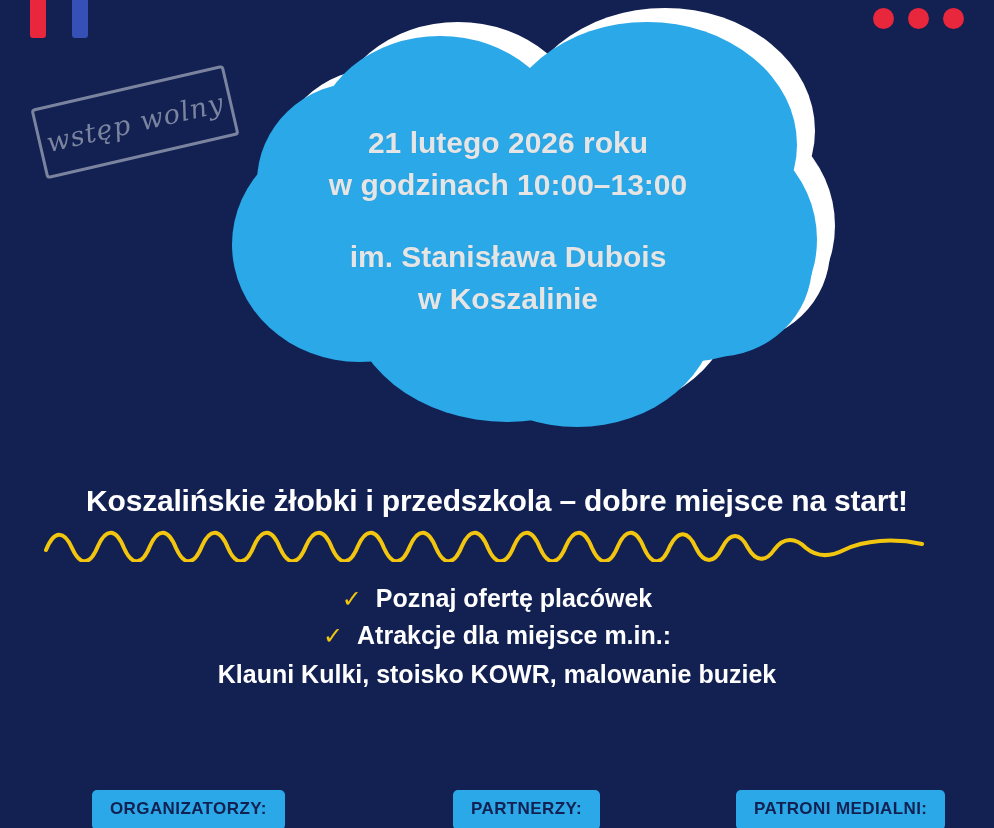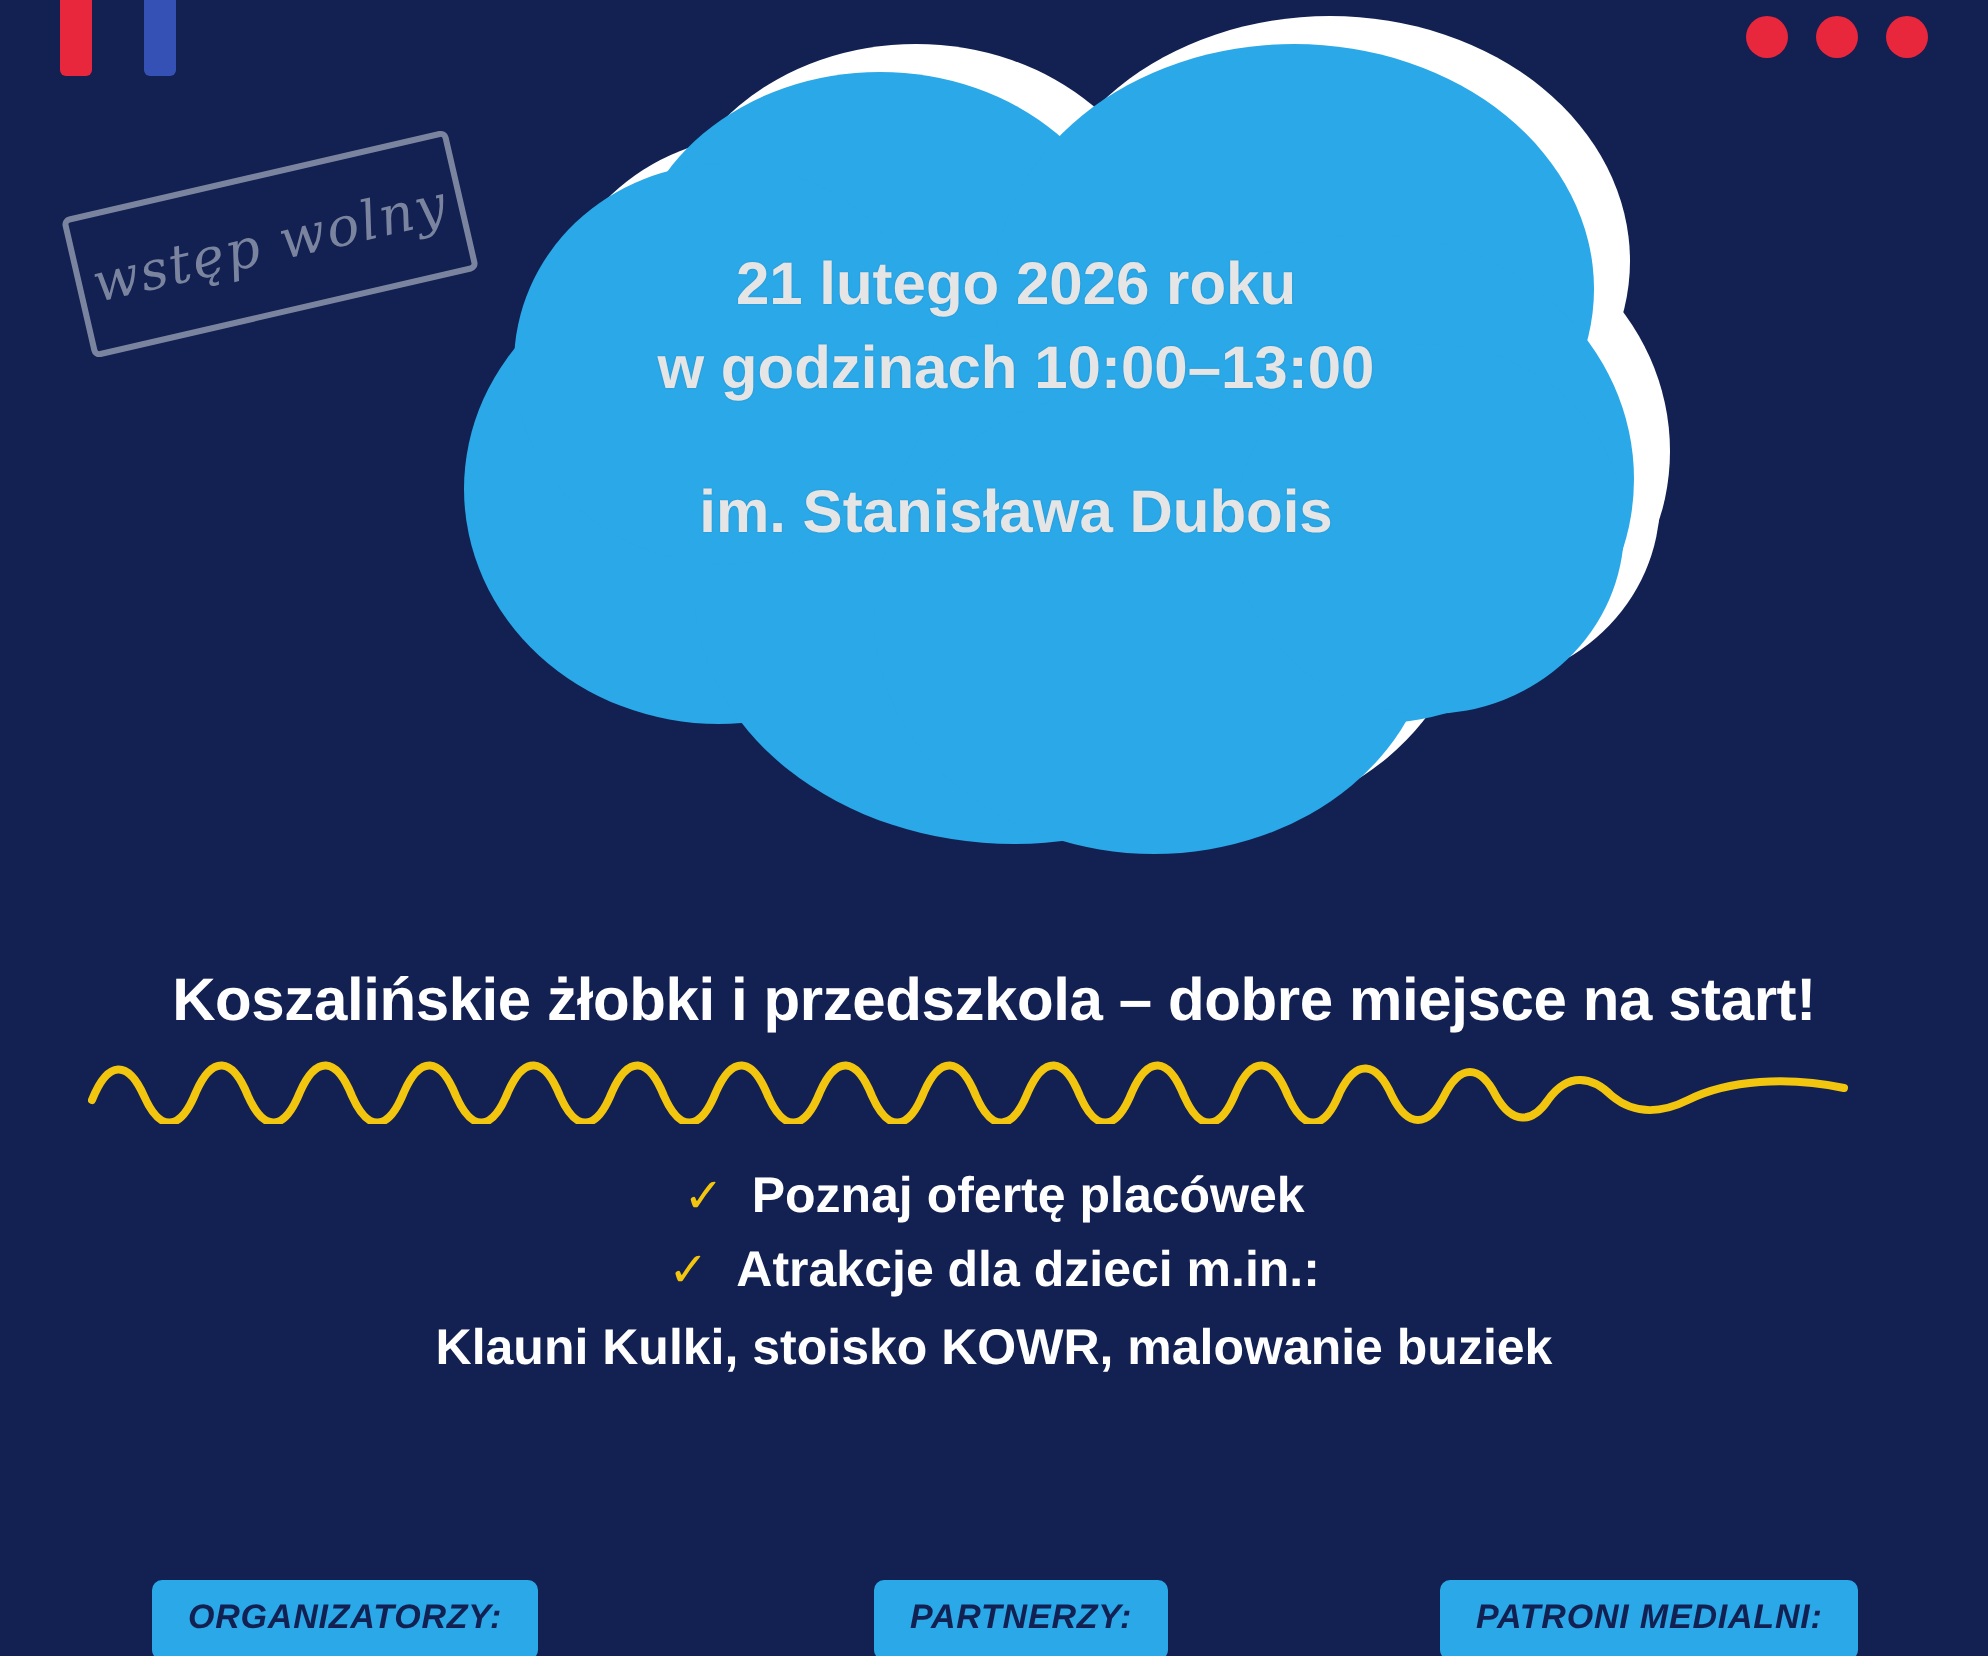--- a/index.html
+++ b/index.html
@@ -167,25 +167,24 @@
     margin-right: 14px;
   }
   .bullets .last {
     display: block;
     margin-top: 2px;
   }
 
   
   .footer {
     position: absolute;
-    left: 0;
+    left: 16px;
     top: 790px;
     width: 798px;
     height: 38px;
-    font-style: italic;
   }
   .pill {
     position: absolute;
     background: #2aa8e8;
     color: #122052;
     font-weight: bold;
     font-size: 17px;
     letter-spacing: .4px;
     padding: 9px 18px 11px;
     border-radius: 5px;
@@ -231,35 +230,36 @@
     <b class="b5"></b>
       <b class="b6"></b>
       <b class="b7"></b>
       <b class="b8"></b>
   </div>
   <div class="cloud-text">
     <div>21 lutego 2026 roku</div>
     <div>w godzinach 10:00–13:00</div>
     <span class="gap"></span>
     <div>im. Stanisława Dubois</div>
+    <div>w Koszalinie</div>
   </div>
 </div>
 
 <div class="headline">Koszalińskie żłobki i przedszkola – dobre miejsce na start!</div>
 
 <svg class="squiggle" viewBox="0 0 900 40" preserveAspectRatio="none">
   <path d="M2,28 C10,8 20,8 28,26 C36,44 46,44 54,24 C62,6 72,6 80,26 C88,44 98,44 106,24 C114,6 124,6 132,26 C140,44 150,44 158,24 C166,6 176,6 184,26 C192,44 202,44 210,24 C218,6 228,6 236,26 C244,44 254,44 262,24 C270,6 280,6 288,26 C296,44 306,44 314,24 C322,6 332,6 340,26 C348,44 358,44 366,24 C374,6 384,6 392,26 C400,44 410,44 418,24 C426,6 436,6 444,26 C452,44 462,44 470,24 C478,6 488,6 496,26 C504,44 514,44 522,24 C530,6 540,6 548,26 C556,44 566,44 574,24 C582,6 592,6 600,26 C608,44 618,44 626,24 C634,8 644,8 652,26 C660,42 670,42 678,26 C686,10 696,10 704,26 C712,40 722,40 730,28 C740,14 752,16 762,26 C774,36 788,34 800,28 C820,18 850,16 878,22" fill="none" stroke="#f2c50f" stroke-width="4" stroke-linecap="round"></path>
 </svg>
 
 <div class="bullets">
   <span class="row">
     <span class="check">✓</span><span>Poznaj ofertę placówek</span>
   </span>
   <span class="row">
-    <span class="check">✓</span><span>Atrakcje dla dzieci m.in.:</span>
+    <span class="check">✓</span><span>Atrakcje dla miejsce m.in.:</span>
   </span>
   <span class="last">Klauni Kulki, stoisko KOWR, malowanie buziek</span>
 </div>
 
 <div class="footer">
   <span class="pill pill-1">ORGANIZATORZY:</span>
   <span class="pill pill-2">PARTNERZY:</span>
   <span class="pill pill-3">PATRONI MEDIALNI:</span>
 </div>
 

